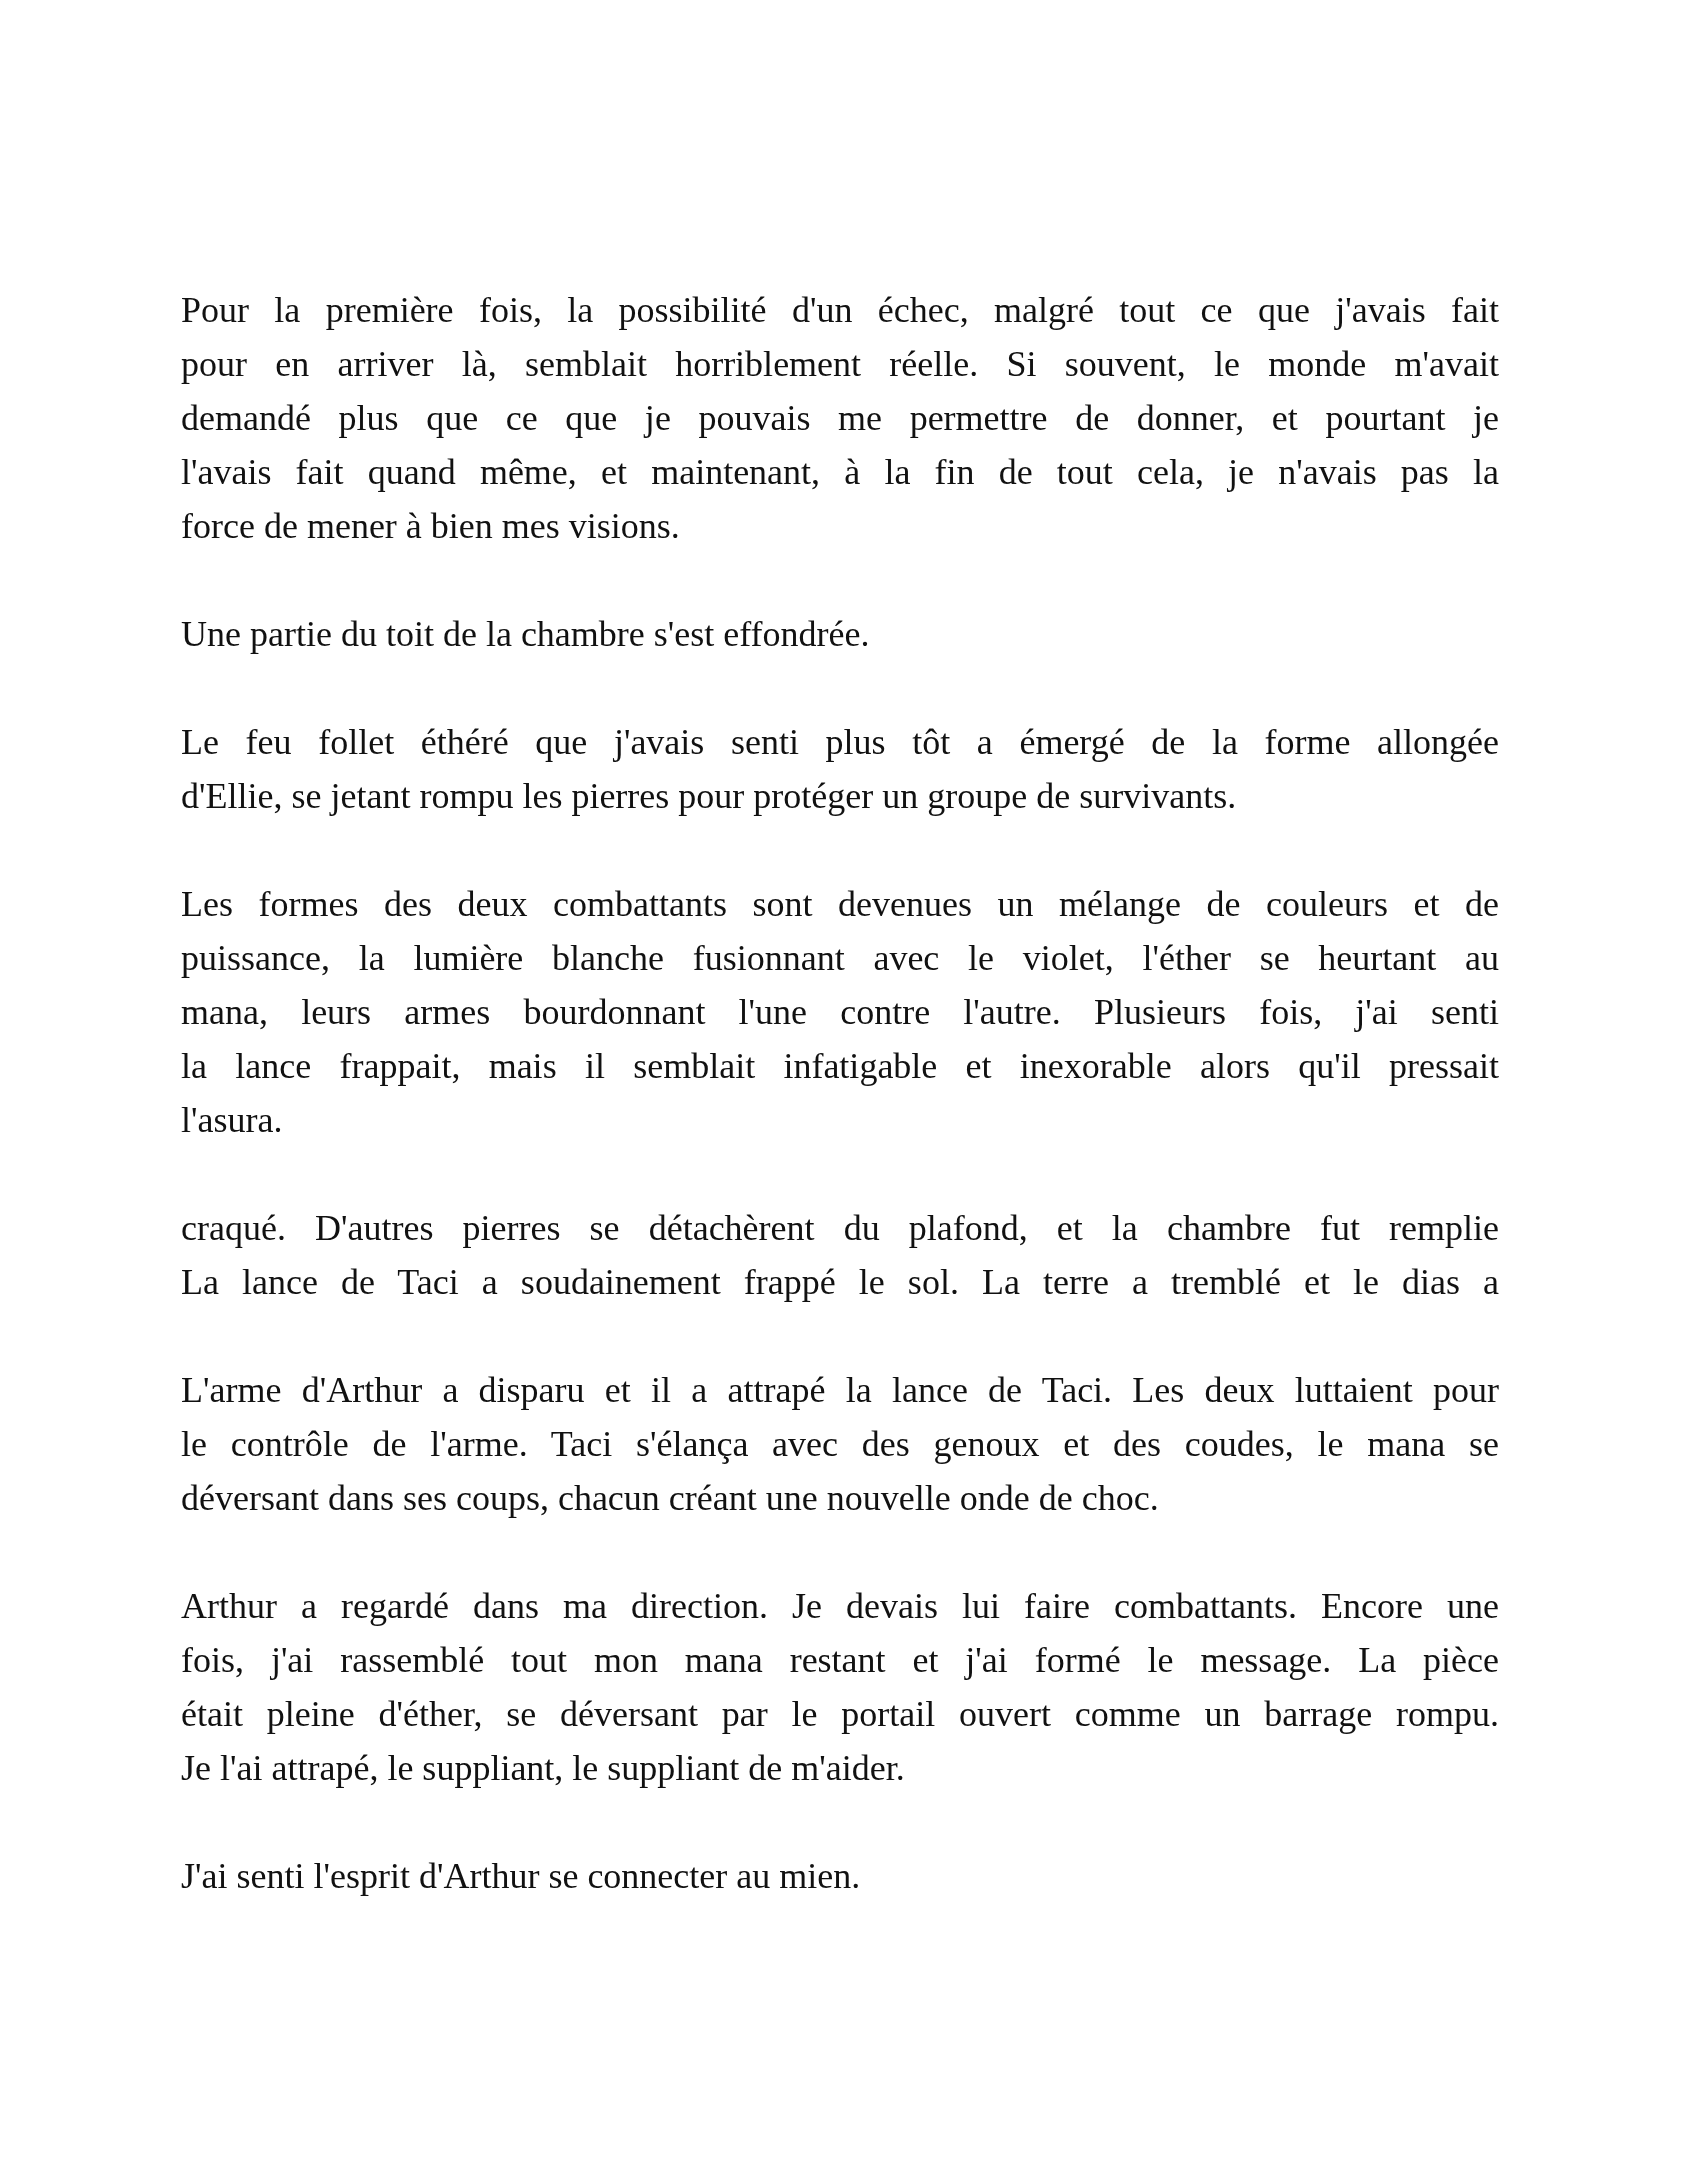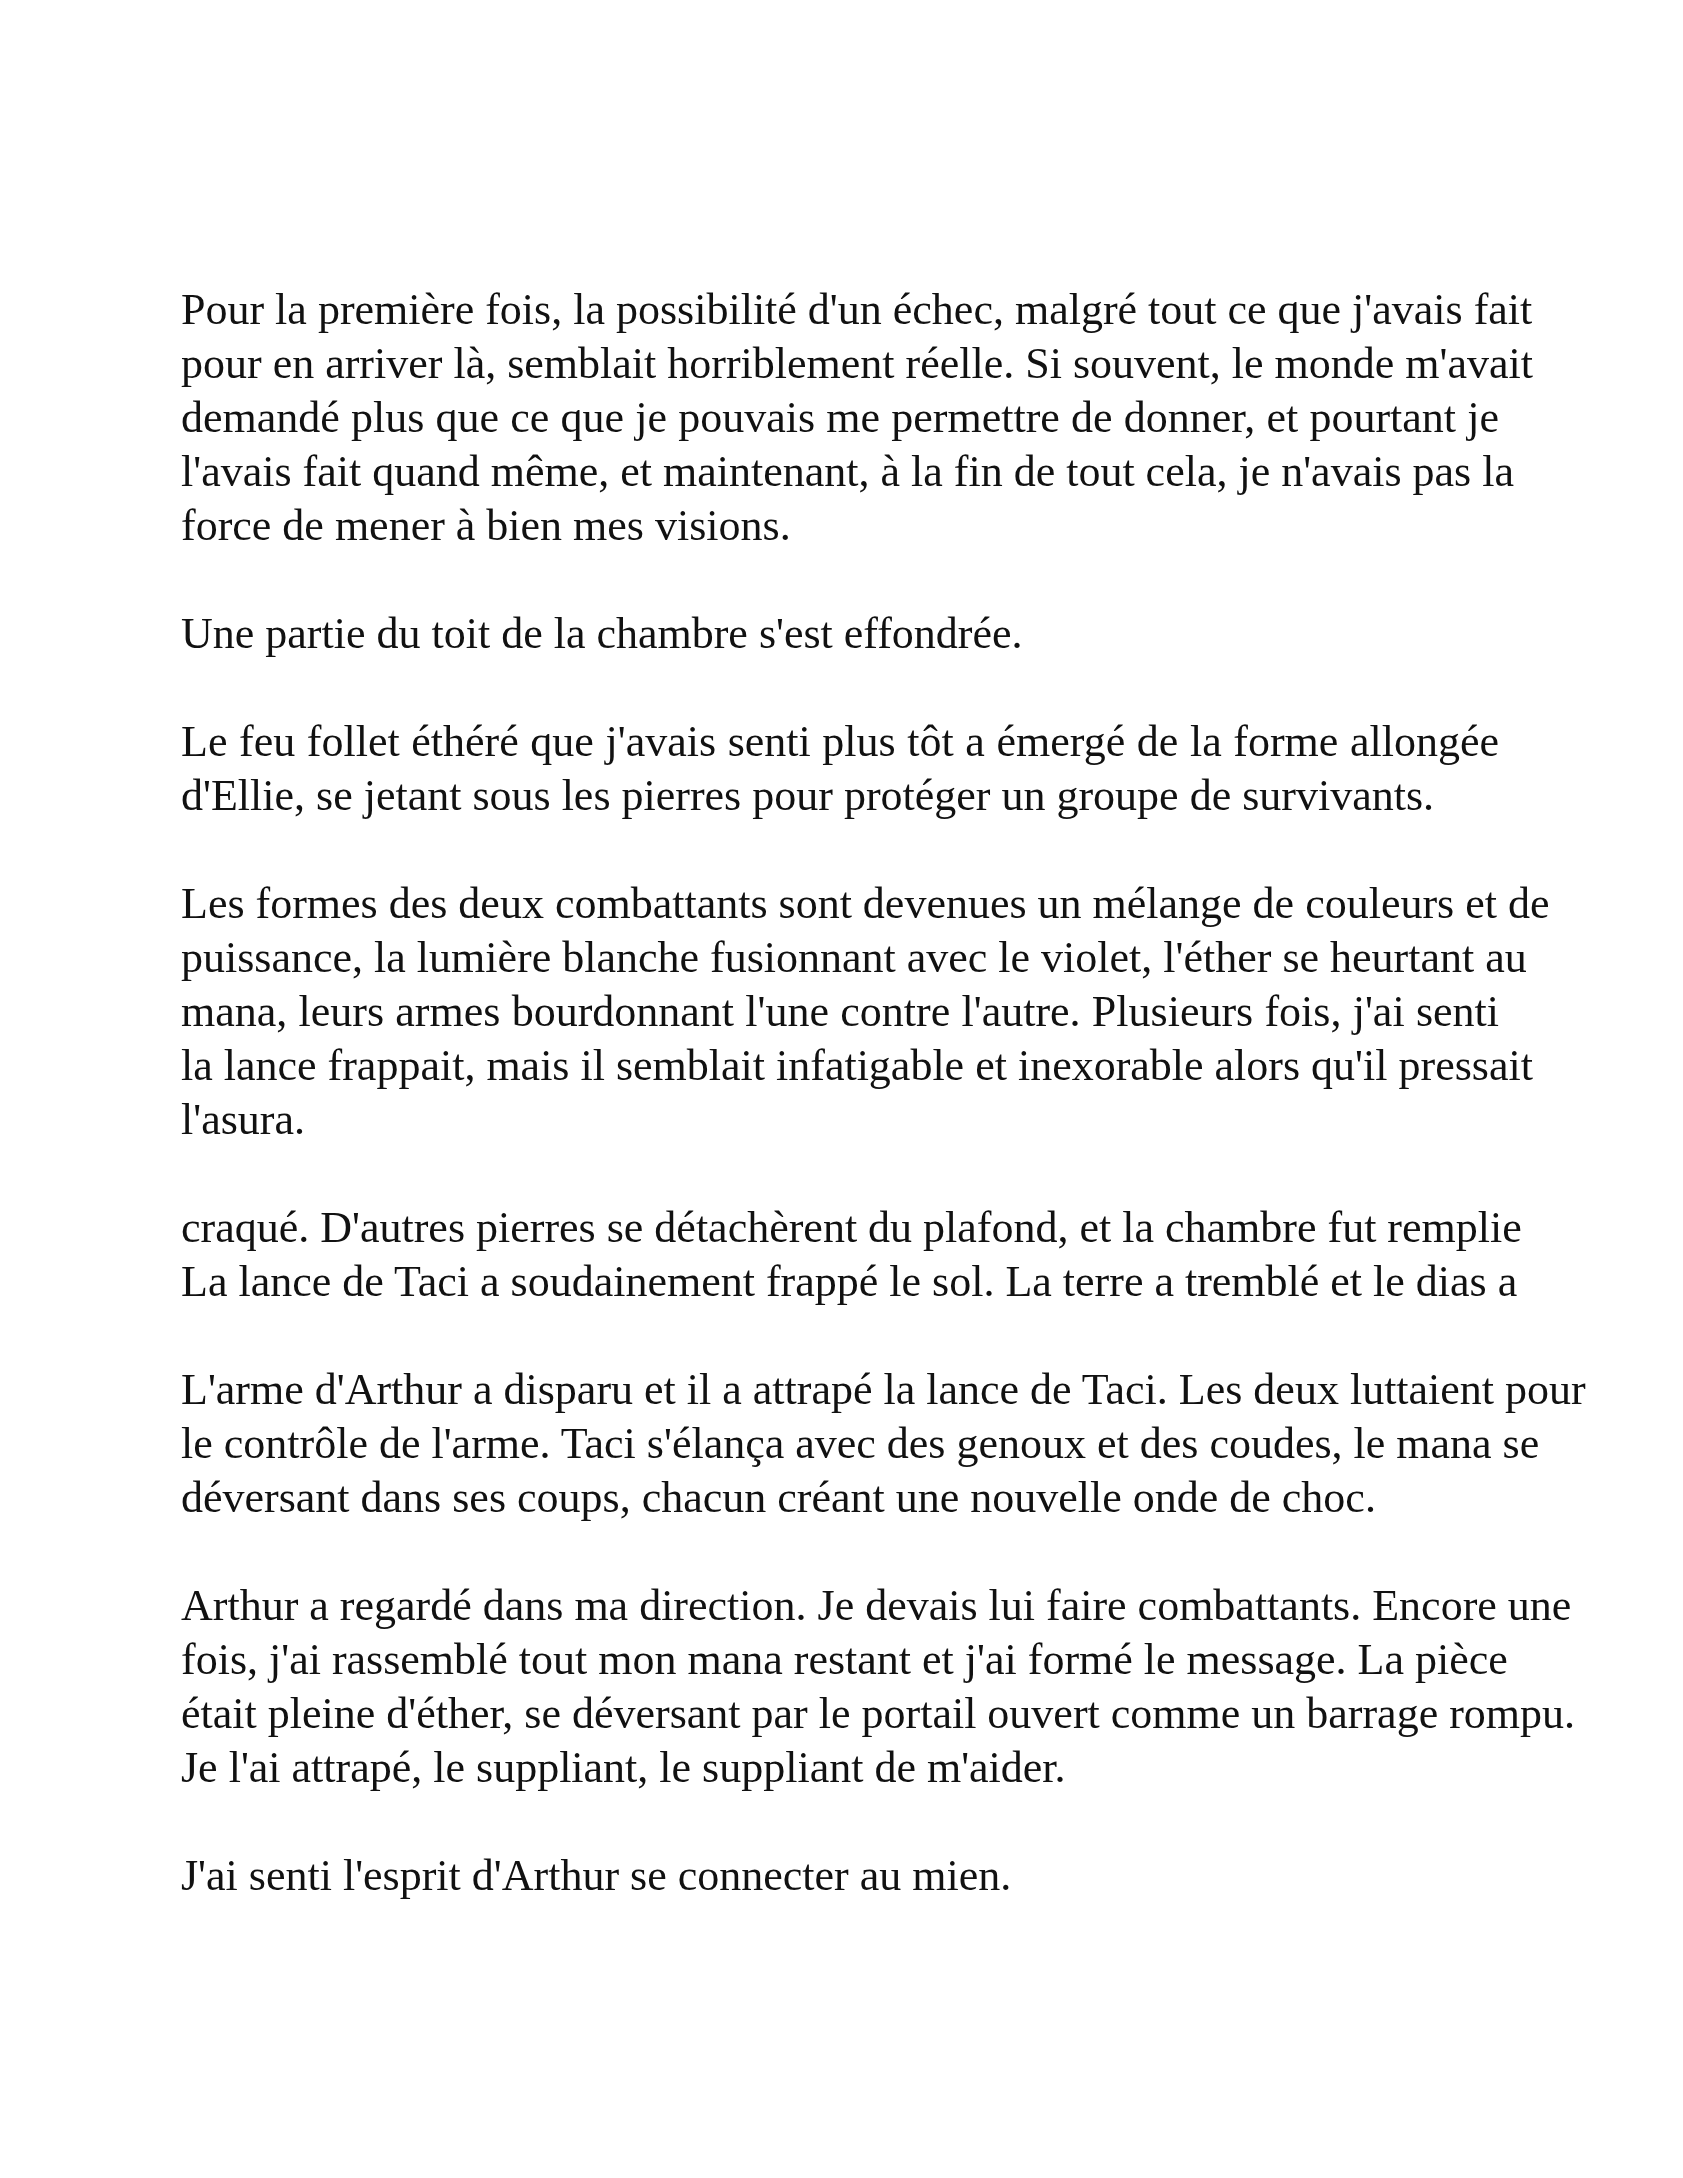--- a/index.html
+++ b/index.html
@@ -3,21 +3,21 @@
   <meta charset="utf-8">
   <style>
     html, body { margin: 0; padding: 0; background: #ffffff; }
     body { width: 1683px; height: 2178px; position: relative; overflow: hidden; }
     .page {
       position: absolute;
       left: 181px;
       top: 283px;
       width: 1318px;
       font-family: "Liberation Serif", "DejaVu Serif", serif;
-      font-size: 44px;
+      font-size: 36px;
       line-height: 54px;
       color: #111111;
     }
     .para { margin: 0 0 54px 0; }
     .para:last-child { margin-bottom: 4px; }
     .line {
       display: block;
       white-space: nowrap;
       text-align: justify;
       text-align-last: justify;
@@ -37,21 +37,21 @@
     <span class="line">l'avais fait quand même, et maintenant, à la fin de tout cela, je n'avais pas la</span>
     <span class="line last">force de mener à bien mes visions.</span>
   </p>
 
   <p class="para">
     <span class="line last">Une partie du toit de la chambre s'est effondrée.</span>
   </p>
 
   <p class="para">
     <span class="line">Le feu follet éthéré que j'avais senti plus tôt a émergé de la forme allongée</span>
-    <span class="line last">d'Ellie, se jetant sous les pierres pour protéger un groupe de survivants.</span>
+    <span class="line last">d'Ellie, se jetant rompu les pierres pour protéger un groupe de survivants.</span>
   </p>
 
   <p class="para">
     <span class="line">Les formes des deux combattants sont devenues un mélange de couleurs et de</span>
     <span class="line">puissance, la lumière blanche fusionnant avec le violet, l'éther se heurtant au</span>
     <span class="line">mana, leurs armes bourdonnant l'une contre l'autre. Plusieurs fois, j'ai senti</span>
     <span class="line">la lance frappait, mais il semblait infatigable et inexorable alors qu'il pressait</span>
     <span class="line last">l'asura.</span>
   </p>
 

